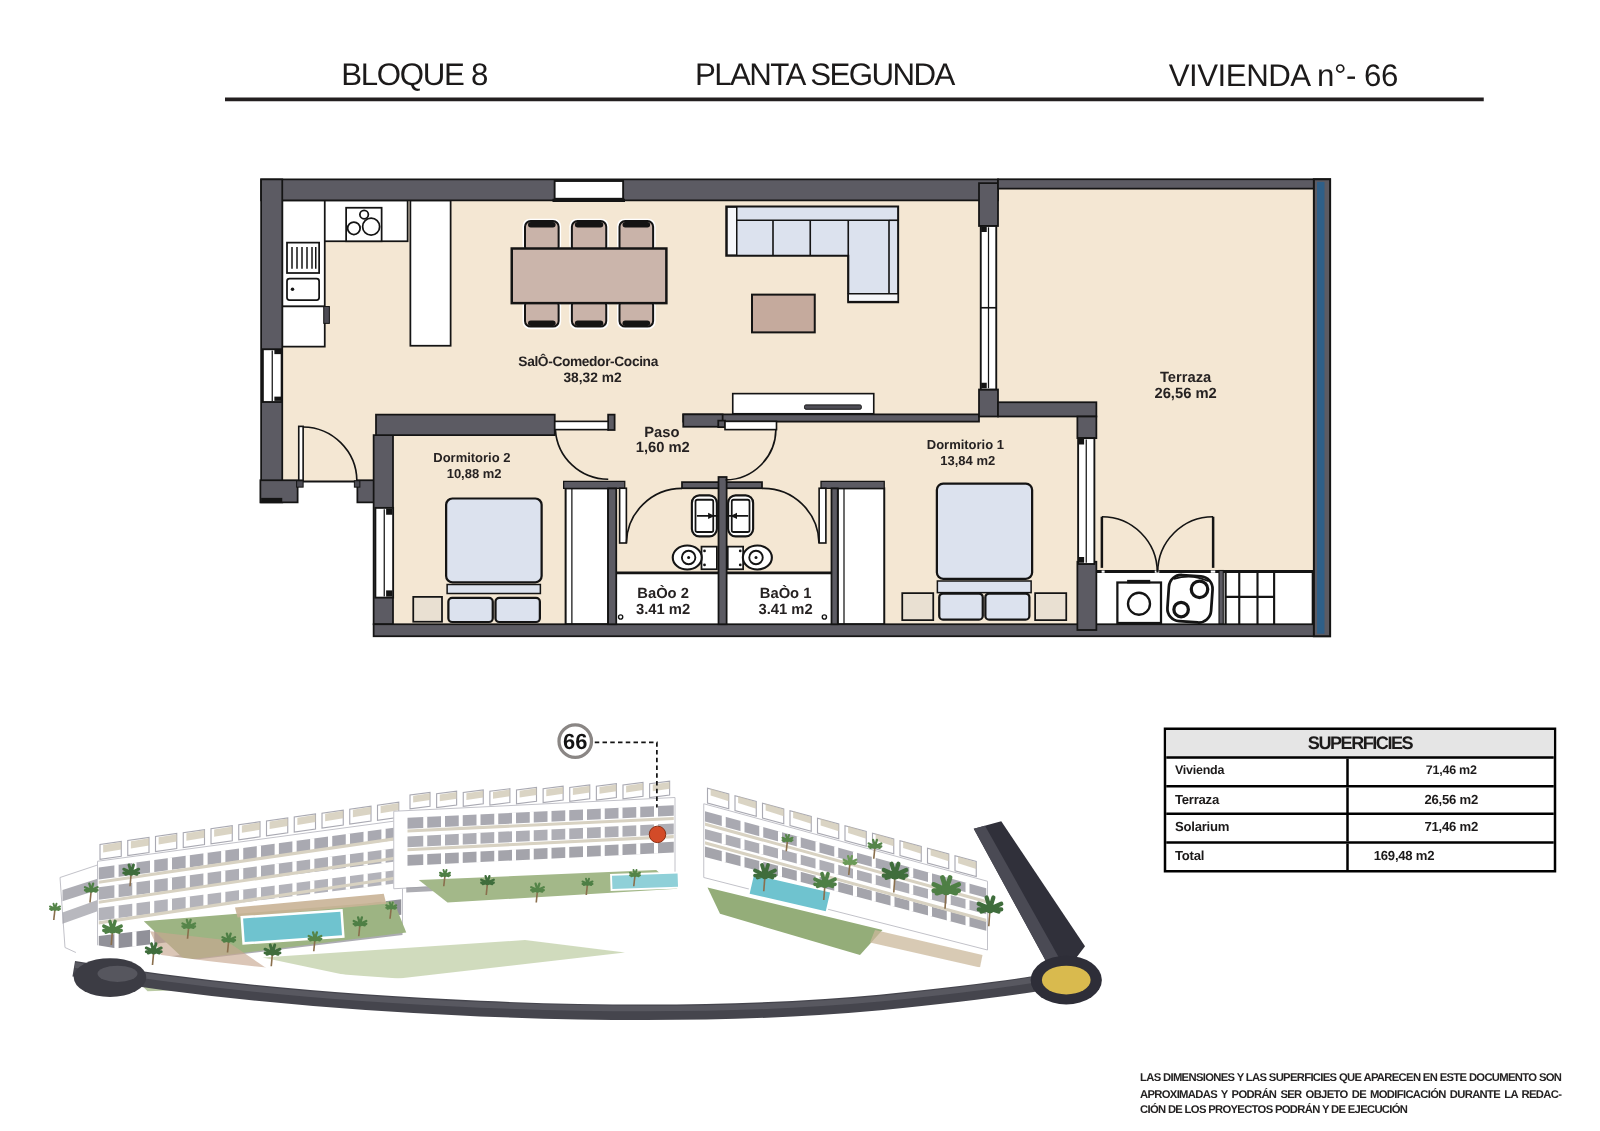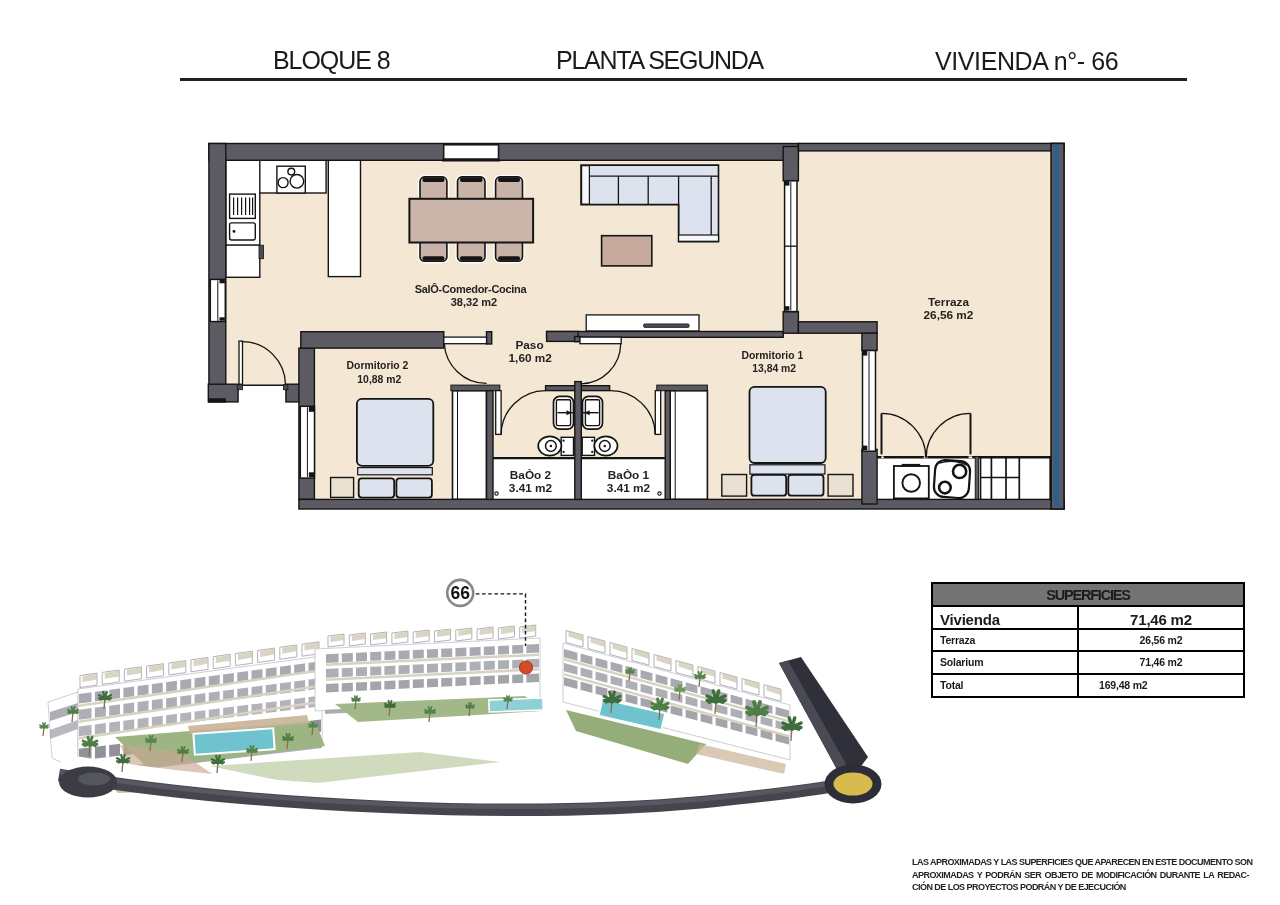--- a/index.html
+++ b/index.html
@@ -700,23 +700,23 @@
 
 <path d="M475.8,593.9 H525.5 V646" fill="none" stroke="#141414" stroke-width="1.4" stroke-dasharray="3.6 2.6"></path>
 
 <circle cx="460.2" cy="592.9" r="13" fill="#ffffff" stroke="#8a8684" stroke-width="2.6"></circle>
 <text x="460.2" y="599" font-family="Liberation Sans, sans-serif" font-size="17.5px" font-weight="bold" fill="#141414" text-anchor="middle">66</text>
 </g>
 </svg>
 
 <div class="abs" style="left:931px;top:582px;width:310px;height:112px;border:2px solid #000;">
 
-  <div style="height:21px;border-bottom:2px solid #000;background:#737373;text-align:center;font-size:14.5px;font-weight:bold;color:#1c1a1a;line-height:22px;letter-spacing:-1.2px;">SUPERFICIES</div>
-
-  <div style="height:20.5px;border-bottom:2px solid #000;position:relative;font-size:15px;color:#1c1a1a;letter-spacing:-0.2px;">
+  <div style="height:21px;border-bottom:2px solid #000;background:#e5e5e5;text-align:center;font-size:14.5px;font-weight:bold;color:#1c1a1a;line-height:22px;letter-spacing:-1.2px;">SUPERFICIES</div>
+
+  <div style="height:20.5px;border-bottom:2px solid #000;position:relative;font-size:10px;color:#1c1a1a;letter-spacing:-0.2px;">
     <span style="position:absolute;left:7px;top:4px;font-weight:bold;">Vivienda</span>
     <span style="position:absolute;left:146px;width:164px;text-align:center;top:4px;font-weight:bold;">71,46 m2</span>
     <span style="position:absolute;left:144px;top:0;width:2px;height:21px;background:#000;"></span>
   </div>
 
   <div style="height:20.5px;border-bottom:2px solid #000;position:relative;font-size:10.5px;color:#1c1a1a;letter-spacing:-0.2px;">
     <span style="position:absolute;left:7px;top:4px;font-weight:bold;">Terraza</span>
     <span style="position:absolute;left:146px;width:164px;text-align:center;top:4px;font-weight:bold;">26,56 m2</span>
     <span style="position:absolute;left:144px;top:0;width:2px;height:21px;background:#000;"></span>
   </div>
@@ -728,16 +728,16 @@
   </div>
 
   <div style="height:21px;position:relative;font-size:10.5px;color:#1c1a1a;letter-spacing:-0.2px;">
     <span style="position:absolute;left:7px;top:4px;font-weight:bold;text-align:right;">Total</span>
     <span style="position:absolute;left:146px;width:164px;top:4px;font-weight:bold;padding-left:20px;">169,48 m2</span>
     <span style="position:absolute;left:144px;top:0;width:2px;height:22px;background:#000;"></span>
   </div>
 </div>
 
 <div class="abs" style="left:912px;top:856px;width:337px;font-size:9px;font-weight:bold;color:#242222;line-height:12.7px;letter-spacing:-0.54px;white-space:nowrap;">
-<div style="text-align:justify;text-align-last:justify;width:337px;">LAS APROXIMADAS Y LAS SUPERFICIES QUE APARECEN EN ESTE DOCUMENTO SON</div>
+<div style="text-align:justify;text-align-last:justify;width:337px;">LAS DIMENSIONES Y LAS SUPERFICIES QUE APARECEN EN ESTE DOCUMENTO SON</div>
 <div style="text-align:justify;text-align-last:justify;width:337px;">APROXIMADAS Y PODRÁN SER OBJETO DE MODIFICACIÓN DURANTE LA REDAC-</div>
 <div>CIÓN DE LOS PROYECTOS PODRÁN Y DE EJECUCIÓN</div>
 </div>
 
 </body></html>

